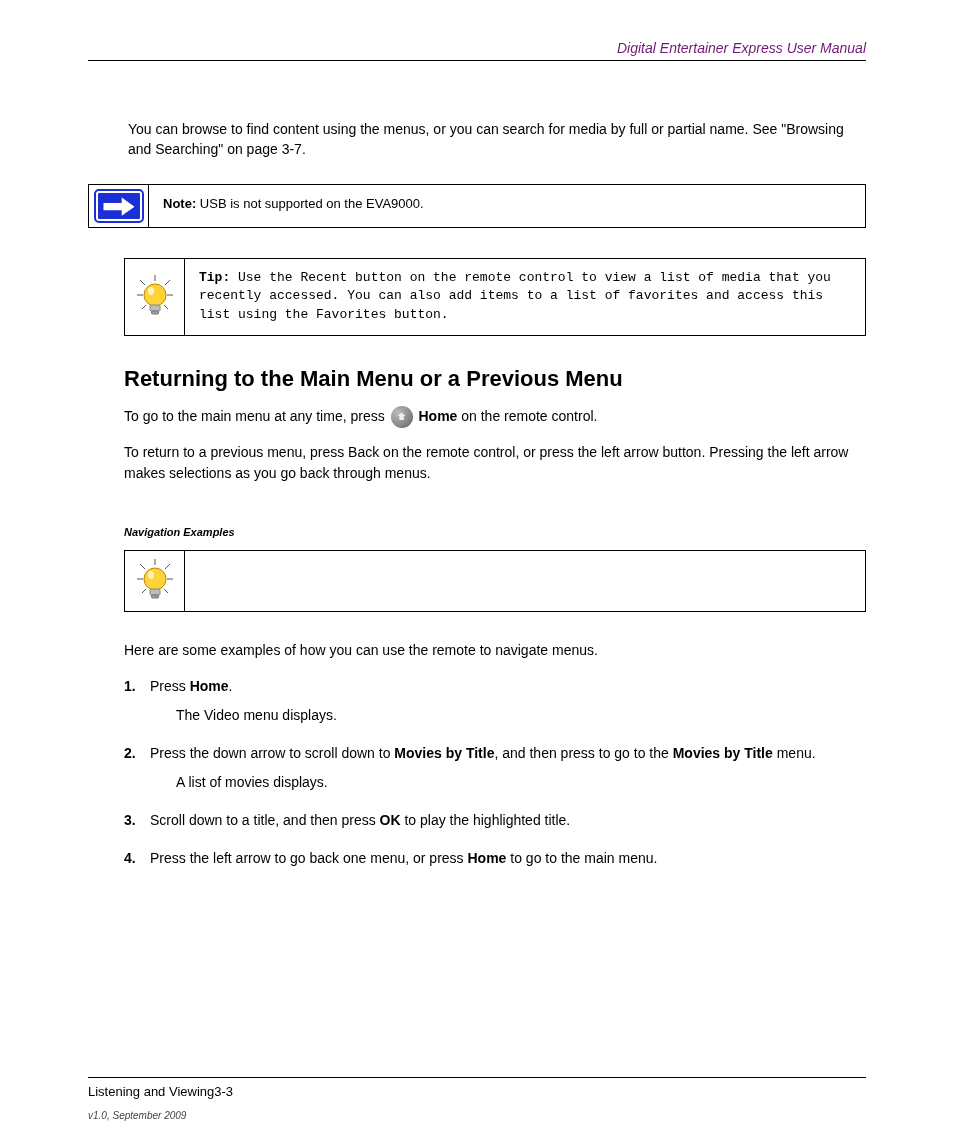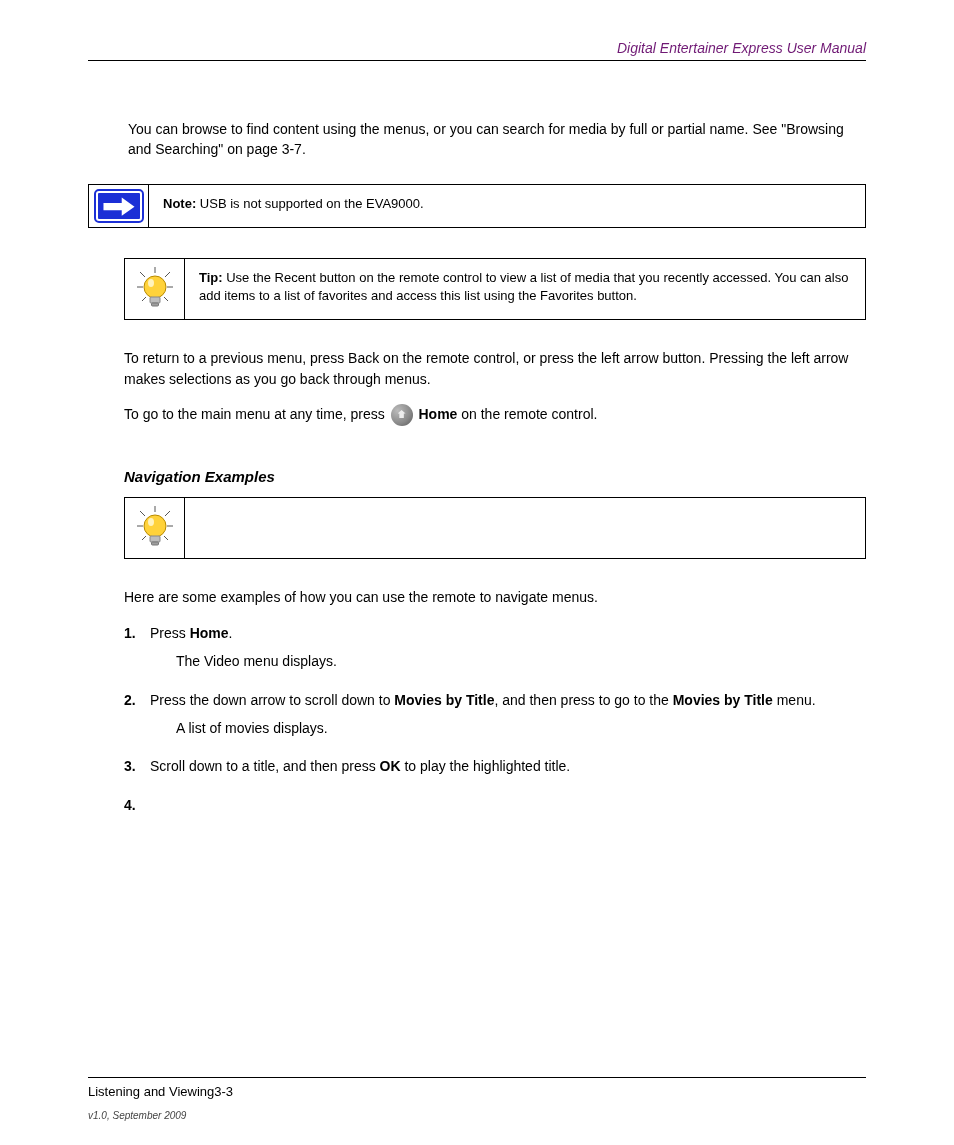--- a/index.html
+++ b/index.html
@@ -36,20 +36,21 @@
     margin-right: 0;
     margin-bottom: 30px;
   }
   .tip-box {
     border: 1.5px solid #000;
     display: flex;
     align-items: stretch;
     margin-left: 36px;
     margin-right: 0;
     margin-bottom: 28px;
+    font-family: Liberation Mono, monospace;
   }
   .box-icon {
     width: 60px;
     min-width: 60px;
     border-right: 1.5px solid #000;
     display: flex;
     align-items: center;
     justify-content: center;
     padding: 6px;
   }
@@ -85,21 +86,21 @@
   }
   .inline-icon::after {
     content: "";
     position: absolute;
     left: 7px; top: 6px;
     width: 8px; height: 8px;
     background: #eee;
     clip-path: polygon(50% 0, 100% 45%, 78% 45%, 78% 100%, 22% 100%, 22% 45%, 0 45%);
   }
   .subheading {
-    font-size: 15px;
+    font-size: 11px;
     font-weight: bold;
     font-style: italic;
     margin-left: 36px;
     margin-top: 42px;
     margin-bottom: 12px;
   }
   .steps {
     margin-left: 36px;
     font-size: 14px;
     line-height: 1.6;
@@ -189,29 +190,30 @@
         <ellipse cx="17" cy="18" rx="3" ry="4" fill="#fff6cc" opacity="0.9"></ellipse>
         <rect x="16" y="32" width="10" height="6" rx="1" fill="#bdbdbd" stroke="#888"></rect>
         <rect x="17.5" y="38" width="7" height="3" rx="1" fill="#9e9e9e" stroke="#777"></rect>
       </svg>
     </div>
     <div class="box-body">
       <span class="lead">Tip:</span><span> Use the Recent button on the remote control to view a list of media that you recently accessed. You can also add items to a list of favorites and access this list using the Favorites button.</span>
     </div>
   </div>
 
-
-  <p class="body-p">To return to a previous menu, press Back on the remote control, or press the left arrow button. Pressing the left arrow makes selections as you go back through menus.</p>
+  <h2 class="section-h">Returning to the Main Menu or a Previous Menu</h2>
 
   <p class="body-p">
     <span>To go to the main menu at any time, press </span>
     <span class="inline-icon"></span>
     <b>Home</b>
     <span> on the remote control.</span>
   </p>
+
+  <p class="body-p">To return to a previous menu, press Back on the remote control, or press the left arrow button. Pressing the left arrow makes selections as you go back through menus.</p>
 
   <div class="subheading">Navigation Examples</div>
 
   <div class="tip-box">
     <div class="box-icon">
       <svg width="42" height="48" viewBox="0 0 42 48">
         <g stroke="#555" stroke-width="1">
           <line x1="21" y1="2" x2="21" y2="8"></line>
           <line x1="6" y1="7" x2="11" y2="12"></line>
           <line x1="36" y1="7" x2="31" y2="12"></line>
@@ -246,20 +248,23 @@
       </div>
     </div>
     <div class="step">
       <div class="num">3.</div>
       <div class="step-text">
         <span>Scroll down to a title, and then press <b>OK</b> to play the highlighted title.</span>
       </div>
     </div>
     <div class="step">
       <div class="num">4.</div>
+      <div class="step-text">
+        <span>Press the left arrow to go back one menu, or press <b>Home</b> to go to the main menu.</span>
+      </div>
     </div>
   </div>
 
   <div class="footer">
     <div class="footer-rule"></div>
     <div class="footer-row">
       <span>Listening and Viewing</span>
       <span>3-3</span>
     </div>
   </div>

